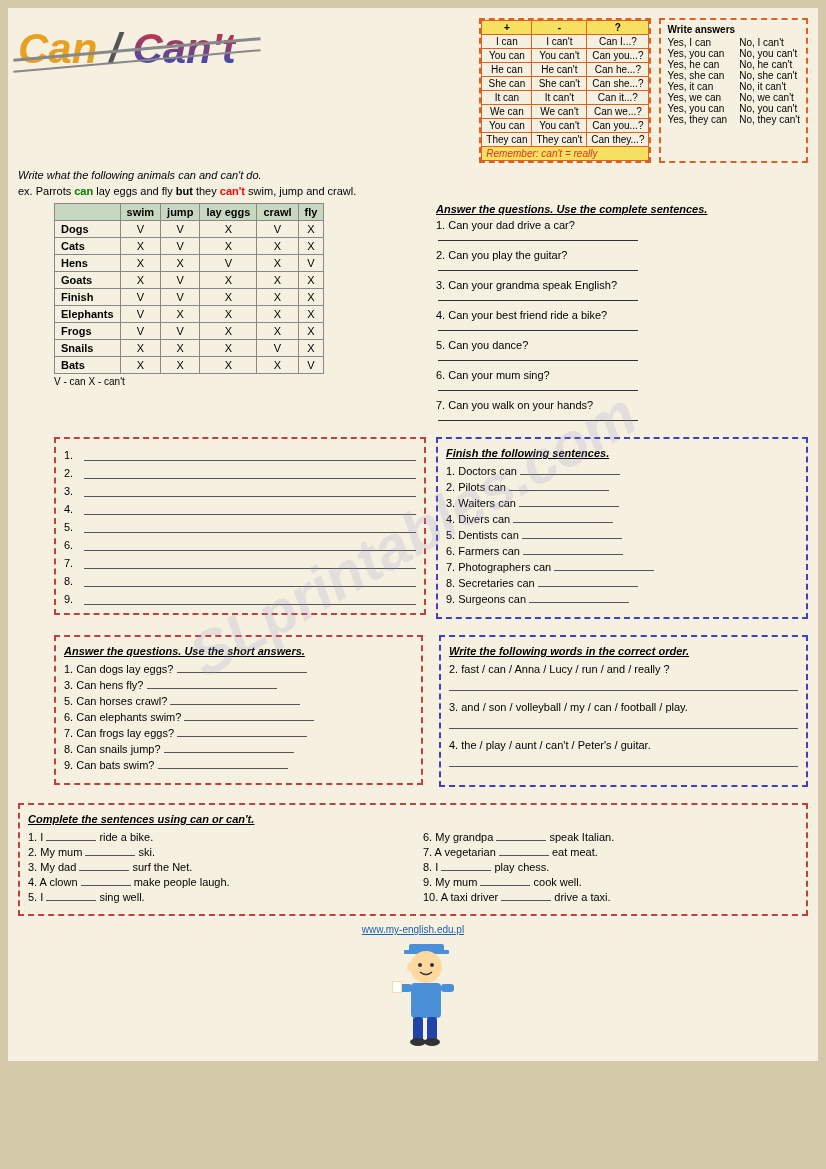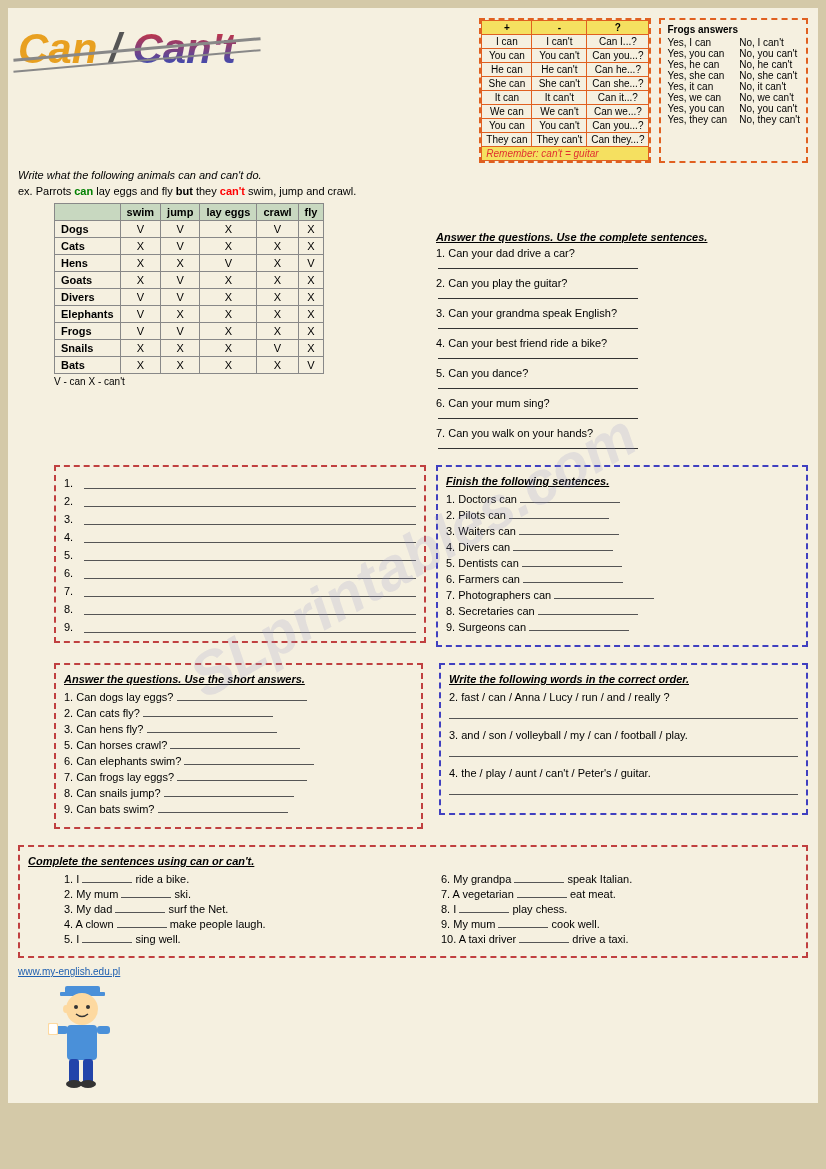--- a/index.html
+++ b/index.html
@@ -85,21 +85,20 @@
     table.animals th {
       background: #c8d8c0;
     }
     table.animals td:first-child {
       font-weight: bold;
       text-align: left;
     }
     
     .questions-section {
       flex: 1;
-      margin-top: 28px;
     }
     .questions-section .section-title {
       font-weight: bold;
       font-style: italic;
       text-decoration: underline;
       margin-bottom: 4px;
     }
     .question-line {
       margin-bottom: 6px;
     }
@@ -180,21 +179,20 @@
     
     .complete-section {
       border: 2px dashed #c04040;
       padding: 8px;
       margin-bottom: 8px;
     }
     .complete-grid {
       display: grid;
       grid-template-columns: 1fr 1fr;
       gap: 4px 20px;
-      margin-left: 36px;
     }
     .complete-item { margin-bottom: 3px; }
     .can-fill {
       border-bottom: 1px solid #555;
       display: inline-block;
       width: 50px;
     }
     
     .watermark {
       position: absolute;
@@ -274,28 +272,28 @@
                 <td>You can</td>
                 <td>You can't</td>
                 <td>Can you...?</td>
               </tr>
           <tr>
                 <td>They can</td>
                 <td>They can't</td>
                 <td>Can they...?</td>
               </tr>
           <tr>
-            <td colspan="3" class="remember">Remember: can't = guitar</td>
+            <td colspan="3" class="remember">Remember: can't = really</td>
           </tr>
         </tbody>
           </table>
       </div>
 
       <div class="short-answers">
-        <div class="title">Frogs answers</div>
+        <div class="title">Write answers</div>
         <div style="display:flex; gap:12px;">
           <div>
             <div>Yes, I can</div>
             <div>Yes, you can</div>
             <div>Yes, he can</div>
             <div>Yes, she can</div>
             <div>Yes, it can</div>
             <div>Yes, we can</div>
             <div>Yes, you can</div>
             <div>Yes, they can</div>
@@ -358,21 +356,21 @@
             </tr>
         <tr>
               <td>Goats</td>
               <td>X</td>
               <td>V</td>
               <td>X</td>
               <td>X</td>
               <td>X</td>
             </tr>
         <tr>
-              <td>Divers</td>
+              <td>Finish</td>
               <td>V</td>
               <td>V</td>
               <td>X</td>
               <td>X</td>
               <td>X</td>
             </tr>
         <tr>
               <td>Elephants</td>
               <td>V</td>
               <td>X</td>
@@ -477,21 +475,20 @@
         <div class="finish-item">9. Surgeons can <span class="short-fill"></span></div>
       </div>
     </div>
   </div>
 
   <div class="two-col" style="margin-bottom:8px;gap:16px;">
     <div class="col-left">
       <div class="dashed-box">
         <div class="section-title">Answer the questions. Use the short answers.</div>
         <div class="short-q">1. Can dogs lay eggs? <span class="short-fill2"></span></div>
-        <div class="short-q">2. Can cats fly? <span class="short-fill2"></span></div>
         <div class="short-q">3. Can hens fly? <span class="short-fill2"></span></div>
         <div class="short-q">5. Can horses crawl? <span class="short-fill2"></span></div>
         <div class="short-q">6. Can elephants swim? <span class="short-fill2"></span></div>
         <div class="short-q">7. Can frogs lay eggs? <span class="short-fill2"></span></div>
         <div class="short-q">8. Can snails jump? <span class="short-fill2"></span></div>
         <div class="short-q">9. Can bats swim? <span class="short-fill2"></span></div>
       </div>
     </div>
     <div class="col-right">
       <div class="dashed-box-blue">
@@ -525,21 +522,21 @@
       <div>
         <div class="complete-item">6. My grandpa <span class="can-fill"></span> speak Italian.</div>
         <div class="complete-item">7. A vegetarian <span class="can-fill"></span> eat meat.</div>
         <div class="complete-item">8. I <span class="can-fill"></span> play chess.</div>
         <div class="complete-item">9. My mum <span class="can-fill"></span> cook well.</div>
         <div class="complete-item">10. A taxi driver <span class="can-fill"></span> drive a taxi.</div>
       </div>
     </div>
   </div>
 
-  <div style="display:flex; justify-content:flex-start; align-items:flex-end; margin-top:4px;">
+  <div style="display:flex; justify-content:center; align-items:flex-end; margin-top:4px;">
     <div style="text-align:right;">
       <div style="font-size:10px; color:#2060b0; text-decoration:underline; margin-bottom:4px;">www.my-english.edu.pl</div>
       
       <svg width="75" height="110" viewBox="0 0 75 110">
 
         <rect x="20" y="5" width="35" height="8" fill="#4a90d9" rx="2"></rect>
         <rect x="15" y="11" width="45" height="4" fill="#4a90d9" rx="1"></rect>
 
         <ellipse cx="37" cy="28" rx="16" ry="16" fill="#fdd9a0"></ellipse>
 

